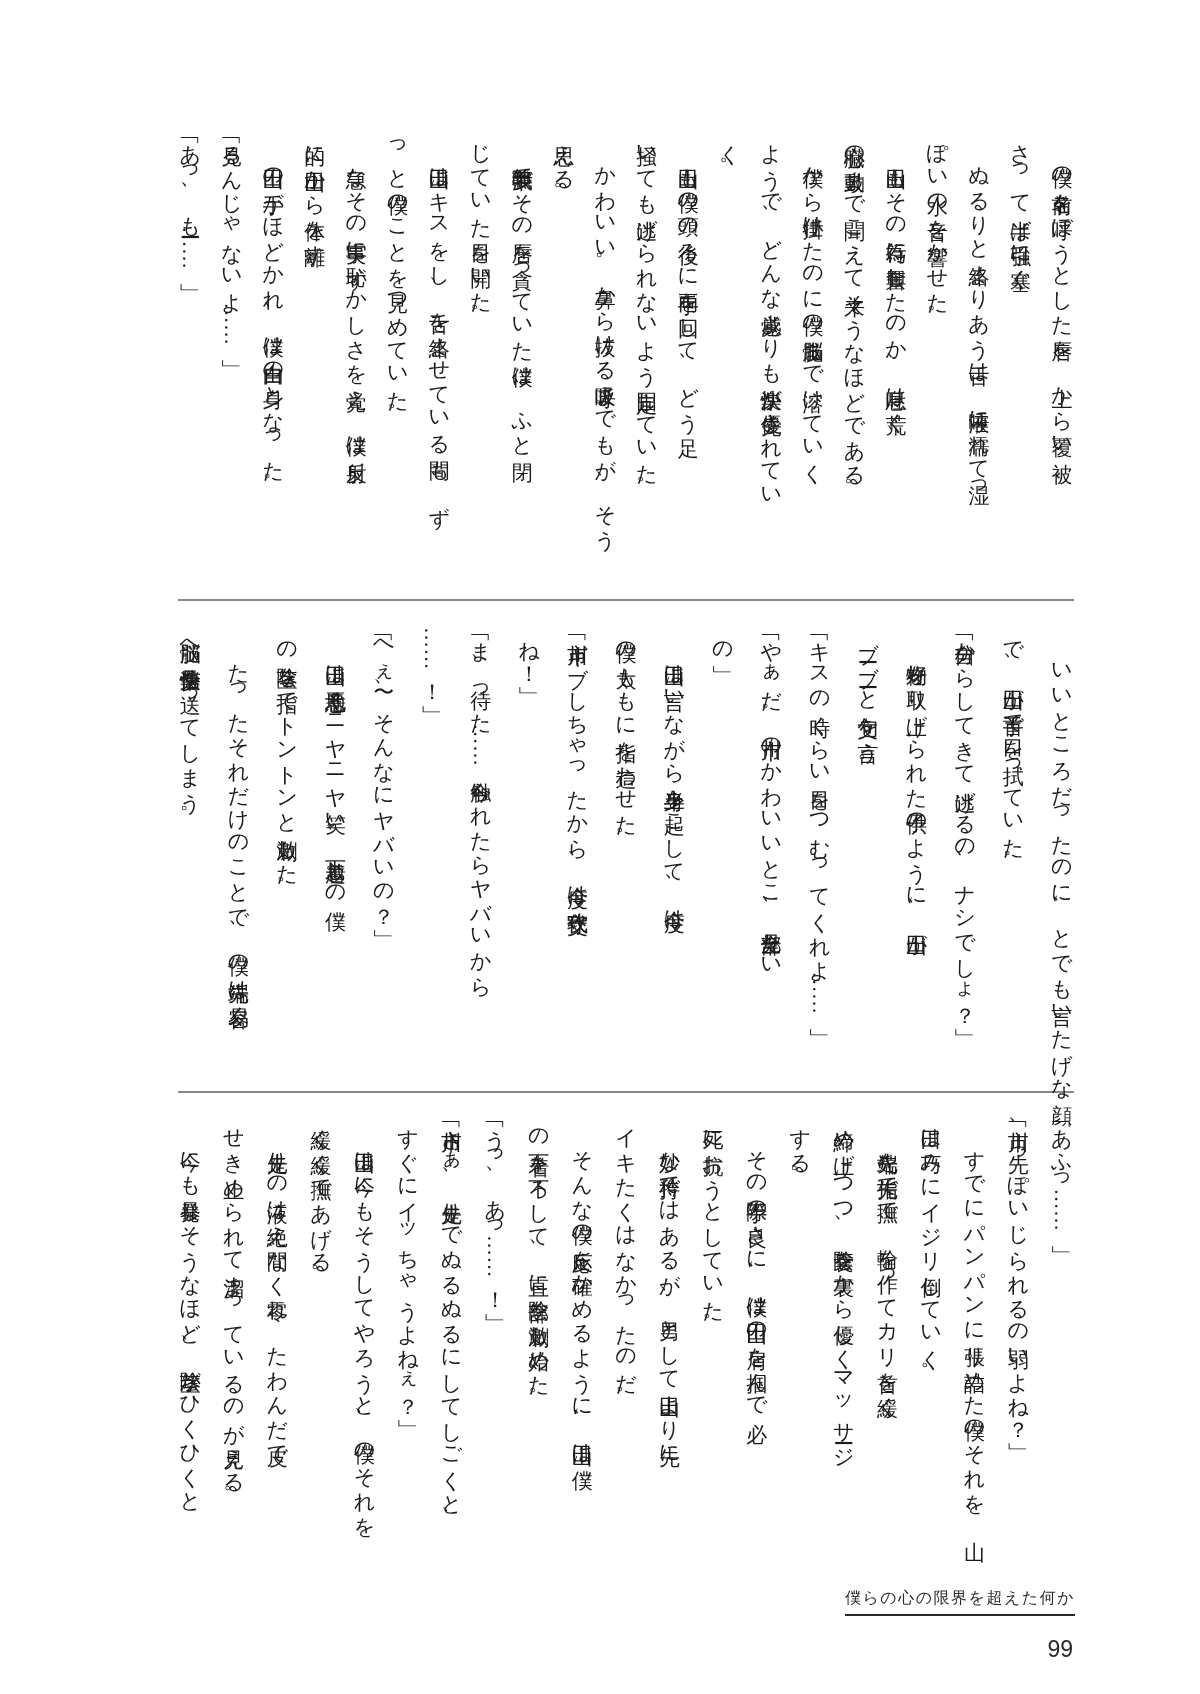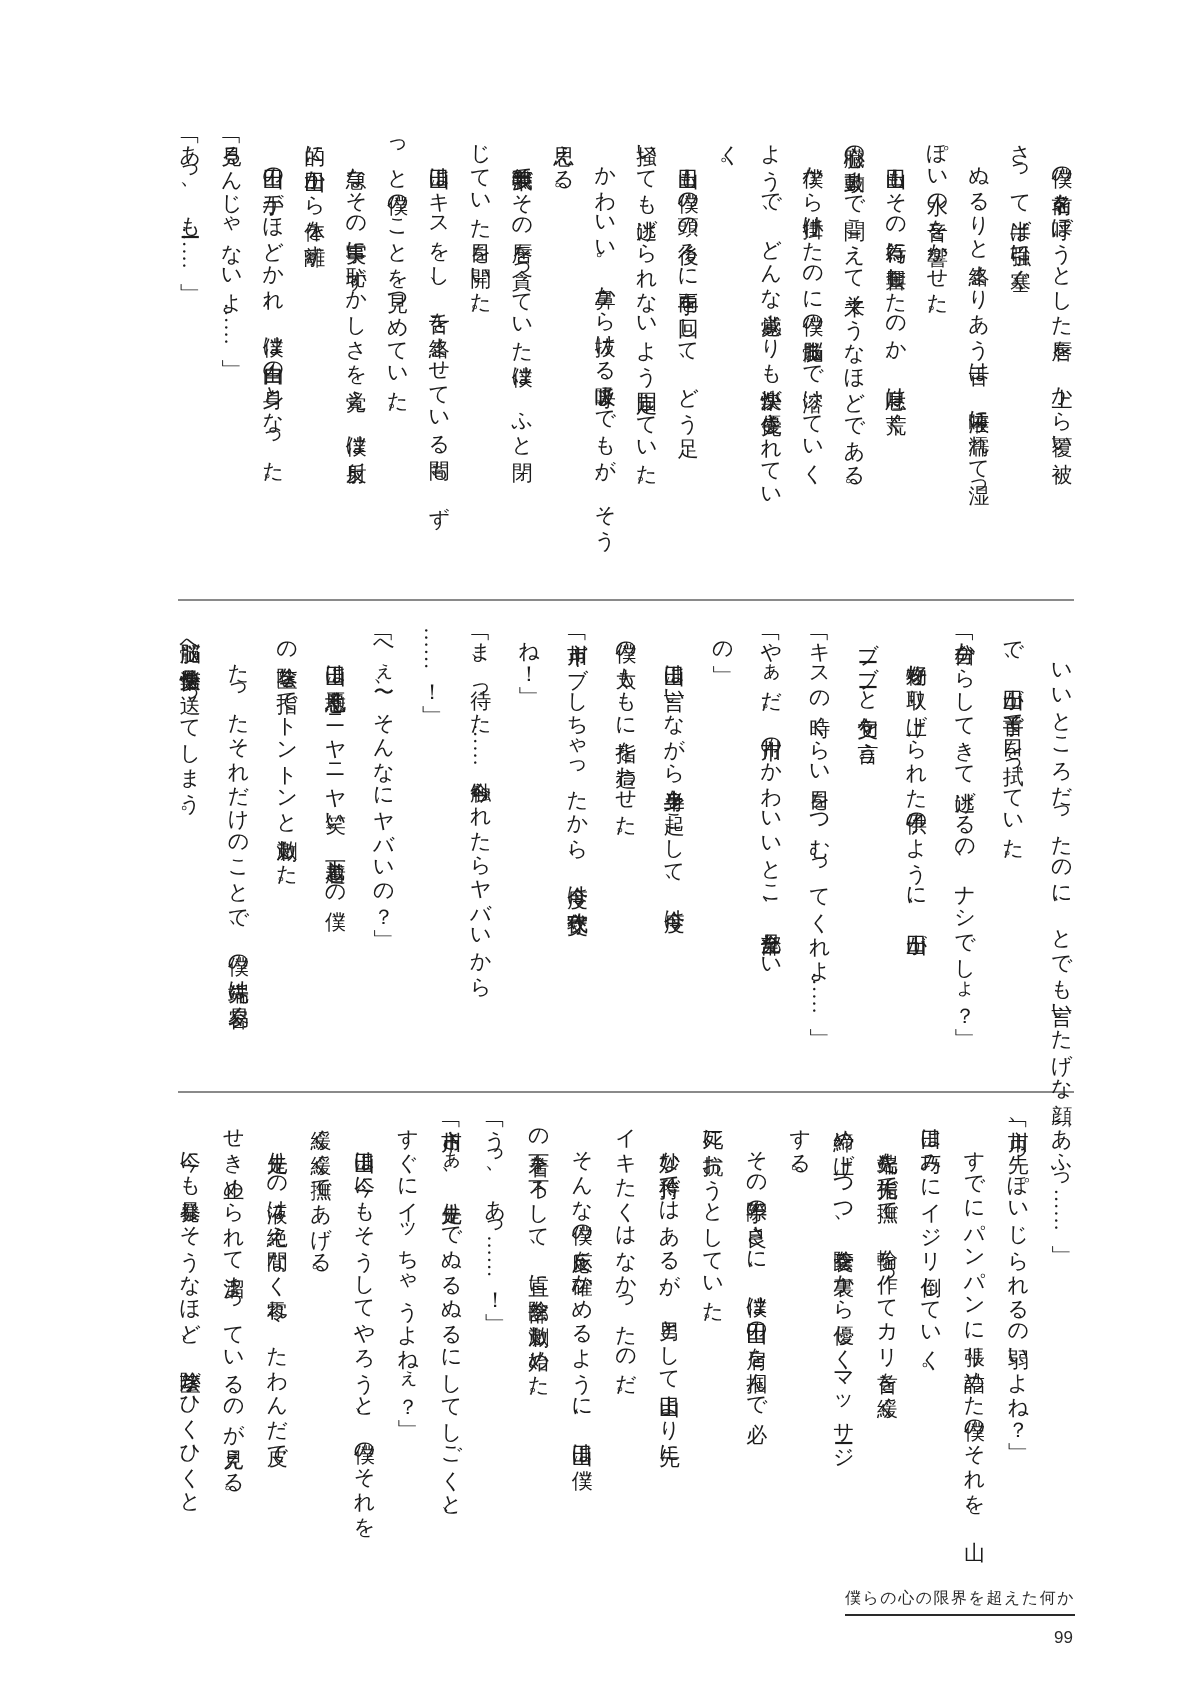--- a/index.html
+++ b/index.html
@@ -62,22 +62,22 @@
   .footer-title {
     display: inline-block;
     font-size: 16px;
     font-weight: 500;
     letter-spacing: 1.5px;
     color: #2a2a2a;
     padding-bottom: 5px;
     border-bottom: 2px solid #2a2a2a;
   }
   .page-number {
-    margin-top: 12px;
-    font-size: 17px;
+    margin-top: 20px;
+    font-size: 23px;
     color: #2a2a2a;
     padding-right: 2px;
   }
 </style>
 </head>
 <body>
 
 <div class="page">
 
   <div class="text-block">

